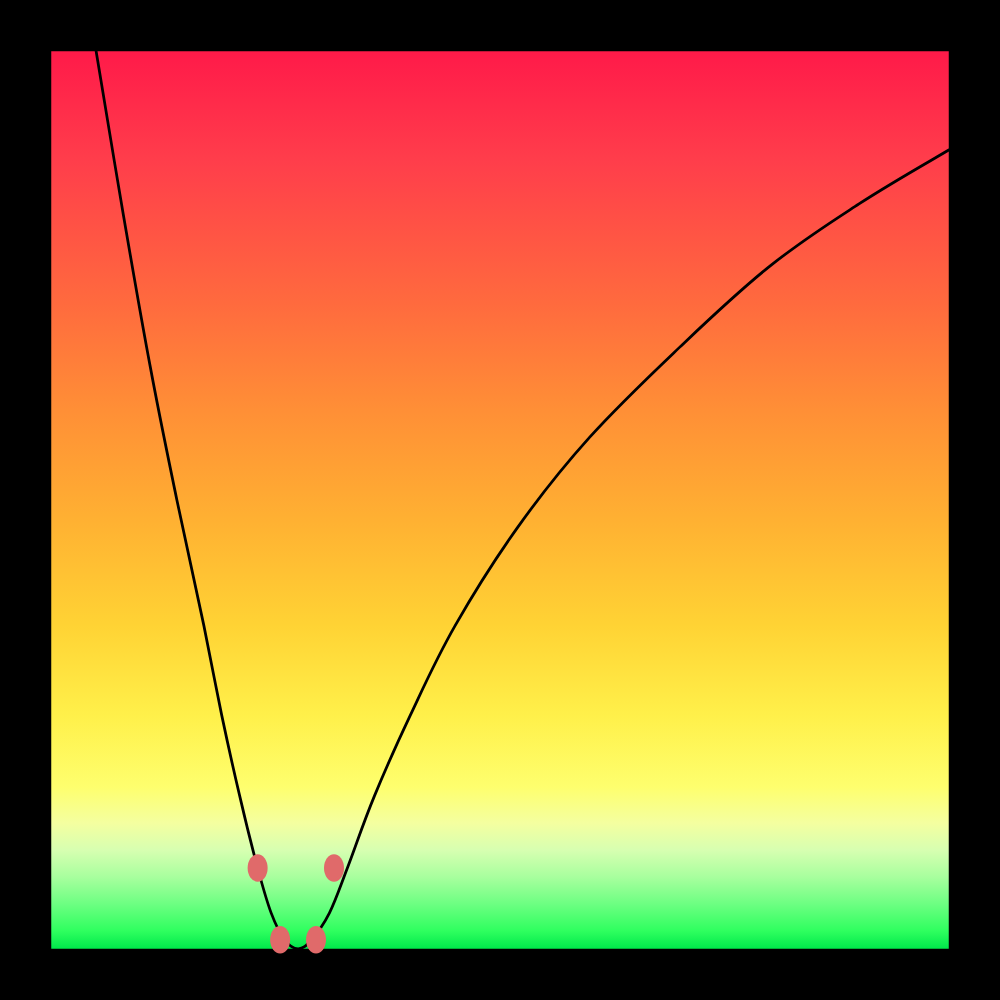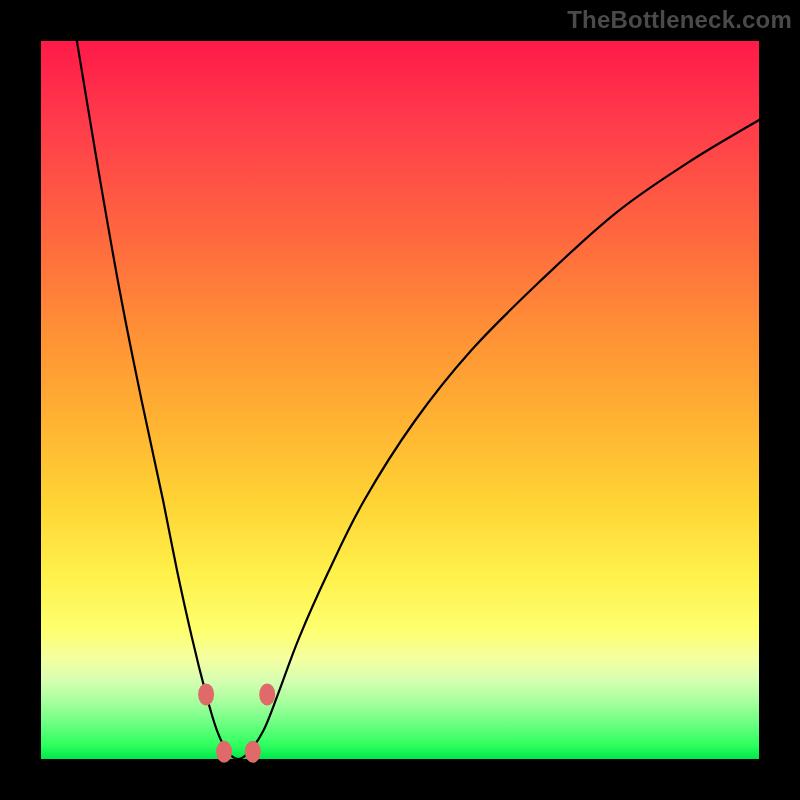--- a/index.html
+++ b/index.html
@@ -72,14 +72,13 @@
   <svg class="curve" viewBox="0 0 718 718">
     <path id="curve-path" fill="none" stroke="#000" stroke-width="2.2" stroke-linecap="round" stroke-linejoin="round" d="M 35.9 0.0 C 39.8 23.3, 49.7 84.0, 57.4 129.2 C 65.2 174.5, 71.2 209.9, 79.0 251.3 C 86.7 292.7, 92.8 321.5, 100.5 359.0 C 108.3 396.5, 115.6 428.5, 122.1 459.5 C 128.5 490.5, 131.3 506.8, 136.4 531.3 C 141.6 555.9, 145.6 574.0, 150.8 595.9 C 155.9 617.9, 160.6 636.6, 165.1 653.4 C 169.7 670.2, 172.0 678.9, 175.9 689.3 C 179.8 699.6, 182.8 705.7, 186.7 710.8 C 190.6 716.0, 193.6 718.0, 197.5 718.0 C 201.3 718.0, 203.7 716.0, 208.2 710.8 C 212.7 705.7, 217.4 699.6, 222.6 689.3 C 227.7 678.9, 230.5 670.2, 236.9 653.4 C 243.4 636.6, 249.4 617.9, 258.5 595.9 C 267.5 574.0, 275.6 555.9, 287.2 531.3 C 298.8 506.8, 307.6 486.7, 323.1 459.5 C 338.6 432.4, 354.0 407.7, 373.4 380.5 C 392.7 353.4, 407.5 334.6, 430.8 308.7 C 454.1 282.9, 476.8 261.5, 502.6 236.9 C 528.4 212.4, 548.6 193.0, 574.4 172.3 C 600.2 151.6, 620.4 138.9, 646.2 122.1 C 672.0 105.3, 705.1 86.7, 718.0 79.0"></path>
     <g id="markers">
         <ellipse cx="165.1" cy="653.4" rx="8" ry="11" fill="#e06a6a" stroke="#c85050" stroke-width="0"></ellipse>
         <ellipse cx="226.2" cy="653.4" rx="8" ry="11" fill="#e06a6a" stroke="#c85050" stroke-width="0"></ellipse>
         <ellipse cx="183.1" cy="710.8" rx="8" ry="11" fill="#e06a6a" stroke="#c85050" stroke-width="0"></ellipse>
         <ellipse cx="211.8" cy="710.8" rx="8" ry="11" fill="#e06a6a" stroke="#c85050" stroke-width="0"></ellipse>
       </g>
   </svg>
 
-  <div class="watermark">TheBottleneck.com</div>
 </div>
 
 </body></html>

